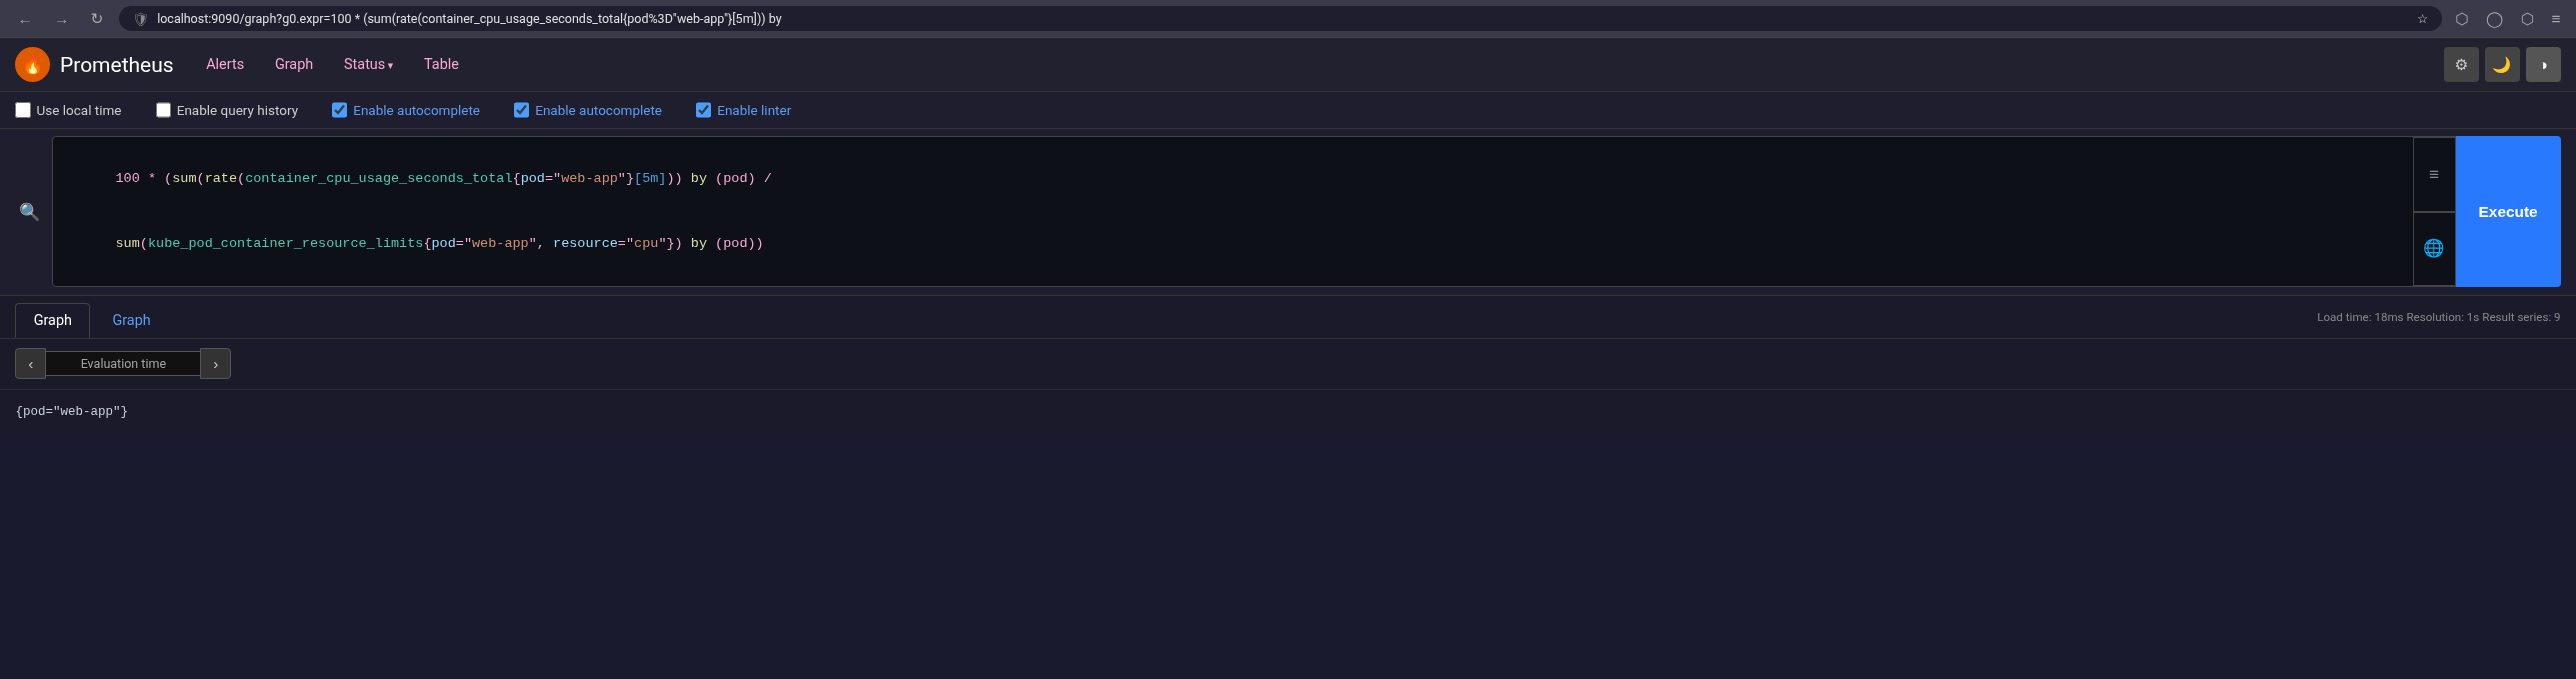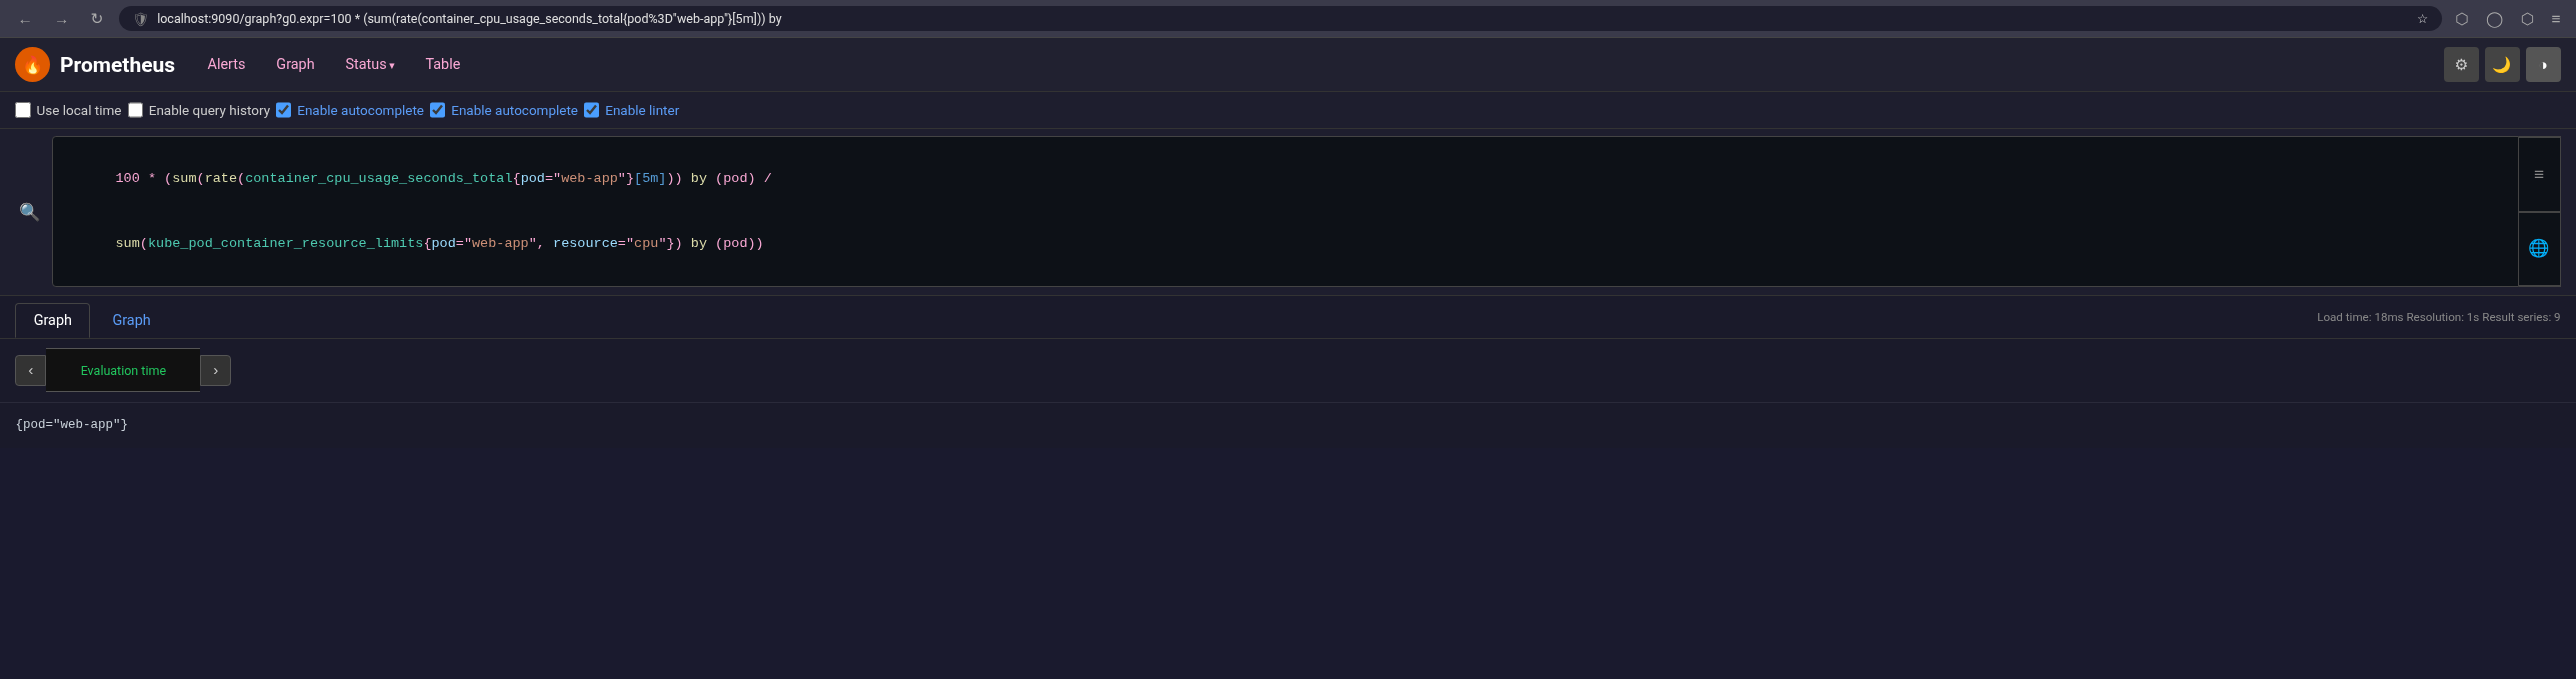--- a/index.html
+++ b/index.html
@@ -72,21 +72,21 @@
       height: 35px;
       background: #e05a00;
       border-radius: 50%;
       display: flex;
       align-items: center;
       justify-content: center;
       font-size: 17.3px;
     }
     .logo-text {
       font-size: 21px;
-      font-weight: 700;
+      font-weight: 400;
       color: #fff;
     }
     .nav-links {
       display: flex;
       gap: 3.9px;
       align-items: center;
     }
     .nav-link {
       color: #f9a8d4;
       text-decoration: none;
@@ -116,21 +116,21 @@
     .icon-btn.gear { background: #444; color: #ccc; }
     .icon-btn.moon { background: #444; color: #ccc; }
     .icon-btn.contrast { background: #555; color: #fff; }
 
     
     .toolbar {
       background: #1e1e2e;
       padding: 9.6px 15.4px;
       display: flex;
       align-items: center;
-      gap: 6px;
+      gap: 34px;
       border-bottom: 1px solid #333;
     }
     .checkbox-item {
       display: flex;
       align-items: center;
       gap: 5.8px;
       cursor: pointer;
     }
     .checkbox-item input[type="checkbox"] {
       width: 15.4px;
@@ -263,23 +263,23 @@
       display: flex;
       align-items: center;
       justify-content: center;
       border-radius: 3.9px 0 0 3.9px;
     }
     .eval-nav-btn:last-child { border-radius: 0 3.9px 3.9px 0; }
     .eval-label {
       background: #111;
       border-top: 1px solid #555;
       border-bottom: 1px solid #555;
-      color: #22c55e;
+      color: #a3a3a3;
       padding: 0 19px;
-      height: 44px;
+      height: 25px;
       display: flex;
       align-items: center;
       font-size: 12.5px;
       min-width: 154px;
       justify-content: center;
     }
 
     
     .result-row {
       display: flex;
@@ -382,20 +382,21 @@
       <span class="q-white">100 * (</span><span class="q-yellow">sum</span><span class="q-white">(</span><span class="q-yellow">rate</span><span class="q-white">(</span><span class="q-green">container_cpu_usage_seconds_total</span><span class="q-white">{</span><span class="q-pink">pod</span><span class="q-white">="</span><span class="q-orange">web-app</span><span class="q-white">"}</span><span class="q-blue">[5m]</span><span class="q-white">)) </span><span class="q-yellow">by</span><span class="q-white"> (pod) /</span>
     </div>
     <div class="query-line">
       <span class="q-yellow">sum</span><span class="q-white">(</span><span class="q-green">kube_pod_container_resource_limits</span><span class="q-white">{</span><span class="q-pink">pod</span><span class="q-white">="</span><span class="q-orange">web-app</span><span class="q-white">", </span><span class="q-pink">resource</span><span class="q-white">="</span><span class="q-orange">cpu</span><span class="q-white">"}) </span><span class="q-yellow">by</span><span class="q-white"> (pod))</span>
     </div>
   </div>
   <div class="query-actions">
     <button class="query-action-btn">≡</button>
     <button class="query-action-btn">🌐</button>
   </div>
+  <button class="execute-btn">Execute</button>
 </div>
 
 <div class="results-area">
   <div class="results-tabs">
     <div class="tabs-left">
       <div class="tab active">Graph</div>
       <div class="tab inactive">Graph</div>
     </div>
     <div class="results-meta">Load time: 18ms   Resolution: 1s   Result series: 9</div>
   </div>

